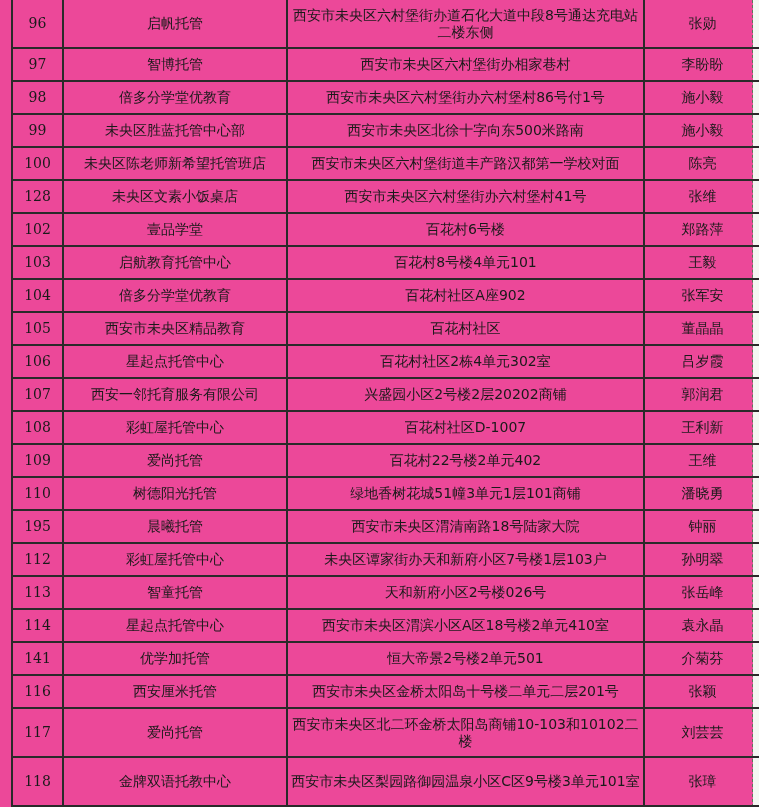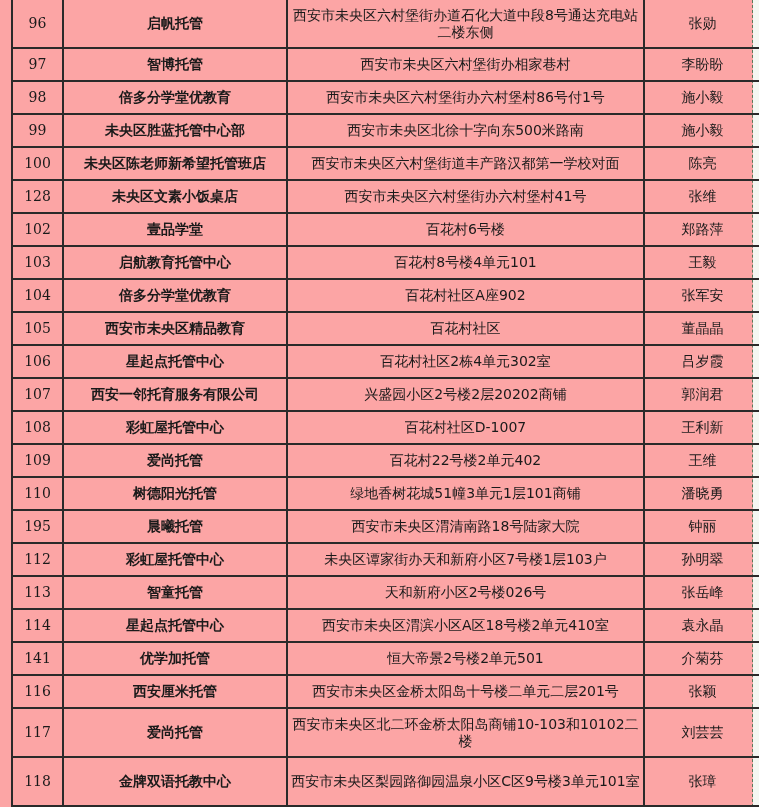--- a/index.html
+++ b/index.html
@@ -14,21 +14,21 @@
       position: relative;
       font-family: "DejaVu Sans", "Liberation Sans", sans-serif;
       color: #1a1a1a;
     }
     .page {
       position: absolute;
       left: 0;
       top: 0;
       width: 759px;
       height: 807px;
-      background: #fca5a5;
+      background: #ec4899;
     }
     .green-edge {
       position: absolute;
       left: 752px;
       top: 0;
       width: 0;
       height: 807px;
       border-left: 1px dashed #5a7a5a;
     }
     .right-fill {
@@ -56,21 +56,21 @@
       line-height: 17px;
       overflow: hidden;
     }
     table.roster tr.r1 td { height: 31px; }
     table.roster tr.r2 td { height: 47px; }
     td.c-no {
       width: 45px;
       font-family: "DejaVu Serif", "Liberation Serif", serif;
       font-size: 14px;
     }
-    td.c-name { width: 218px; font-weight: bold; }
+    td.c-name { width: 218px; }
     td.c-addr { width: 351px; margin-top: 44px; }
     td.c-person { width: 111px; }
   </style>
 </head>
 <body>
 
 <div class="page">
   <div class="right-fill"></div>
   <div class="green-edge"></div>
 

